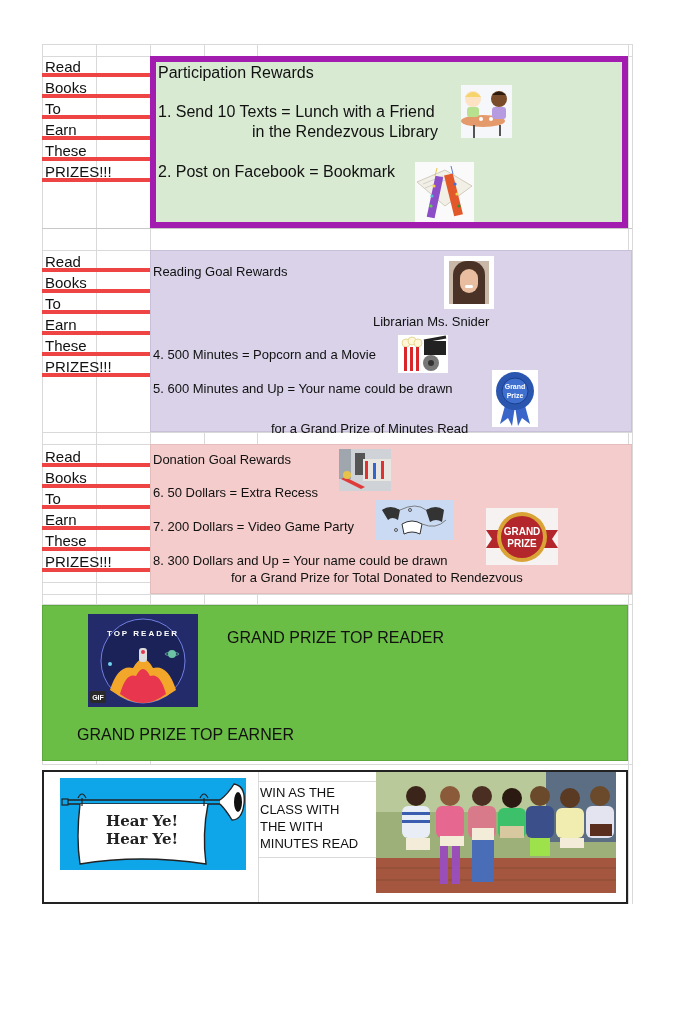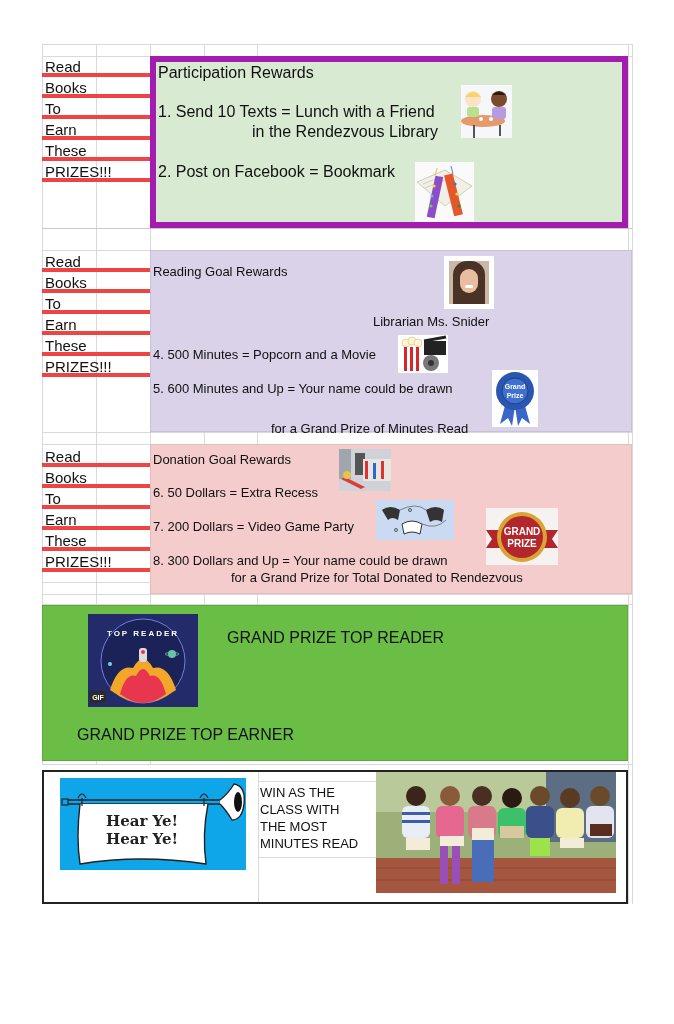--- a/index.html
+++ b/index.html
@@ -240,21 +240,21 @@
       <text x="82" y="48" font-size="15" fill="#222" text-anchor="middle" font-weight="bold" font-family="DejaVu Serif, serif">Hear Ye!</text>
       <text x="82" y="66" font-size="15" fill="#222" text-anchor="middle" font-weight="bold" font-family="DejaVu Serif, serif">Hear Ye!</text>
     </svg>
   </div>
   <div class="abs" style="left:214px;top:0;width:1px;height:130px;background:#d9d9d9;"></div>
   <div class="abs" style="left:214px;top:9px;width:118px;height:1px;background:#d9d9d9;"></div>
   <div class="abs" style="left:214px;top:85px;width:118px;height:1px;background:#d9d9d9;"></div>
   <div class="abs" style="left:216px;top:12px;font-size:13px;line-height:17px;">
     <div>WIN AS THE</div>
     <div>CLASS WITH</div>
-    <div>THE MOST</div>
+    <div>THE WITH</div>
     <div>MINUTES READ</div>
   </div>
 
   <div class="img" style="left:332px;top:0px;width:240px;height:121px;background:#8a9a6a;">
     <svg width="240" height="121" viewBox="0 0 240 121">
       <rect width="240" height="121" fill="#9db07a"></rect>
       <rect x="0" y="0" width="240" height="40" fill="#b9c99a"></rect>
       <rect x="170" y="0" width="70" height="70" fill="#5b6e84"></rect>
       <rect x="0" y="86" width="240" height="35" fill="#a4573e"></rect>
       <line x1="0" y1="96" x2="240" y2="96" stroke="#8a4a34" stroke-width="1"></line>

